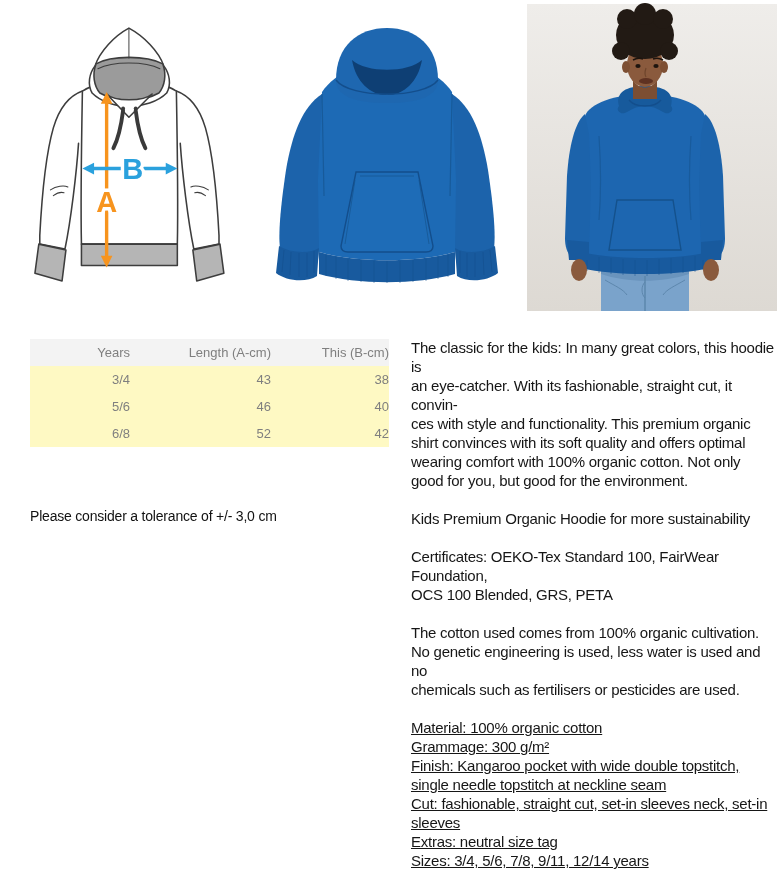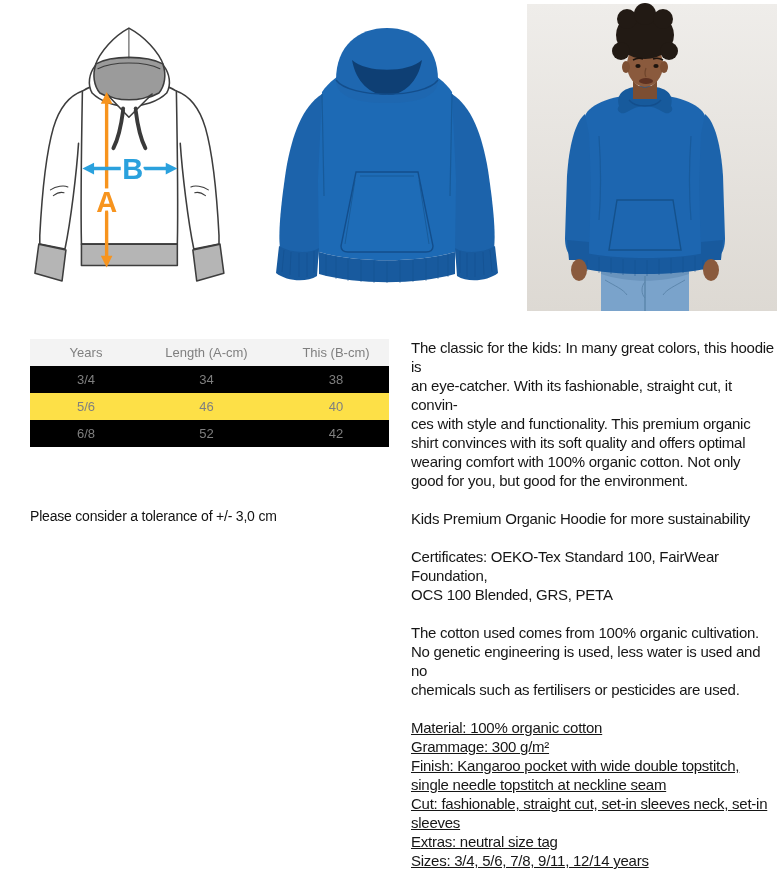--- a/index.html
+++ b/index.html
@@ -10,25 +10,25 @@
   .img-abs{position:absolute;display:block;}
   #diagram-svg{left:0;top:0;width:252px;height:310px;}
   #flat-svg{left:258px;top:0;width:258px;height:320px;}
   #model-svg{left:527px;top:3px;width:250px;height:309px;}
 
   
   .size-table-wrap{position:absolute;left:30px;top:339px;width:359px;}
   table.size-table{border-collapse:collapse;width:359px;table-layout:fixed;
     font-size:13px;color:#7f7f7f;}
   table.size-table col.c1{width:100px;} table.size-table col.c2{width:141px;} table.size-table col.c3{width:118px;}
-  table.size-table th, table.size-table td{font-weight:normal;text-align:center;
+  table.size-table th, table.size-table td{font-weight:normal;text-align:right;
     padding:0 0 0 12px;height:27px;line-height:27px;white-space:nowrap;overflow:hidden;}
   tr.hdr{background:#f3f3f3;}
-  tr.odd{background:#000000;}
-  tr.even{background:#fde047;}
+  tr.odd{background:#fef9c3;}
+  tr.even{background:#fef9c3;}
 
   .tolerance-note{position:absolute;left:30px;top:508px;font-size:14px;color:#111;
     letter-spacing:-0.2px;}
 
   
   .description{position:absolute;left:411px;top:338px;width:366px;color:#161616;
     font-size:15px;line-height:19px;letter-spacing:-0.25px;}
   .description .para{white-space:pre-line;margin:0 0 19px 0;}
   .description .para:last-child{margin-bottom:6px;text-decoration:underline;}
 
@@ -172,21 +172,21 @@
           <col class="c3">
         </colgroup>
       <tbody>
           <tr class="hdr">
         <th>Years</th>
         <th>Length (A-cm)</th>
         <th>This (B-cm)</th>
       </tr>
       <tr class="odd">
         <td>3/4</td>
-        <td>34</td>
+        <td>43</td>
         <td>38</td>
       </tr>
       <tr class="even">
         <td>5/6</td>
         <td>46</td>
         <td>40</td>
       </tr>
       <tr class="odd">
         <td>6/8</td>
         <td>52</td>

